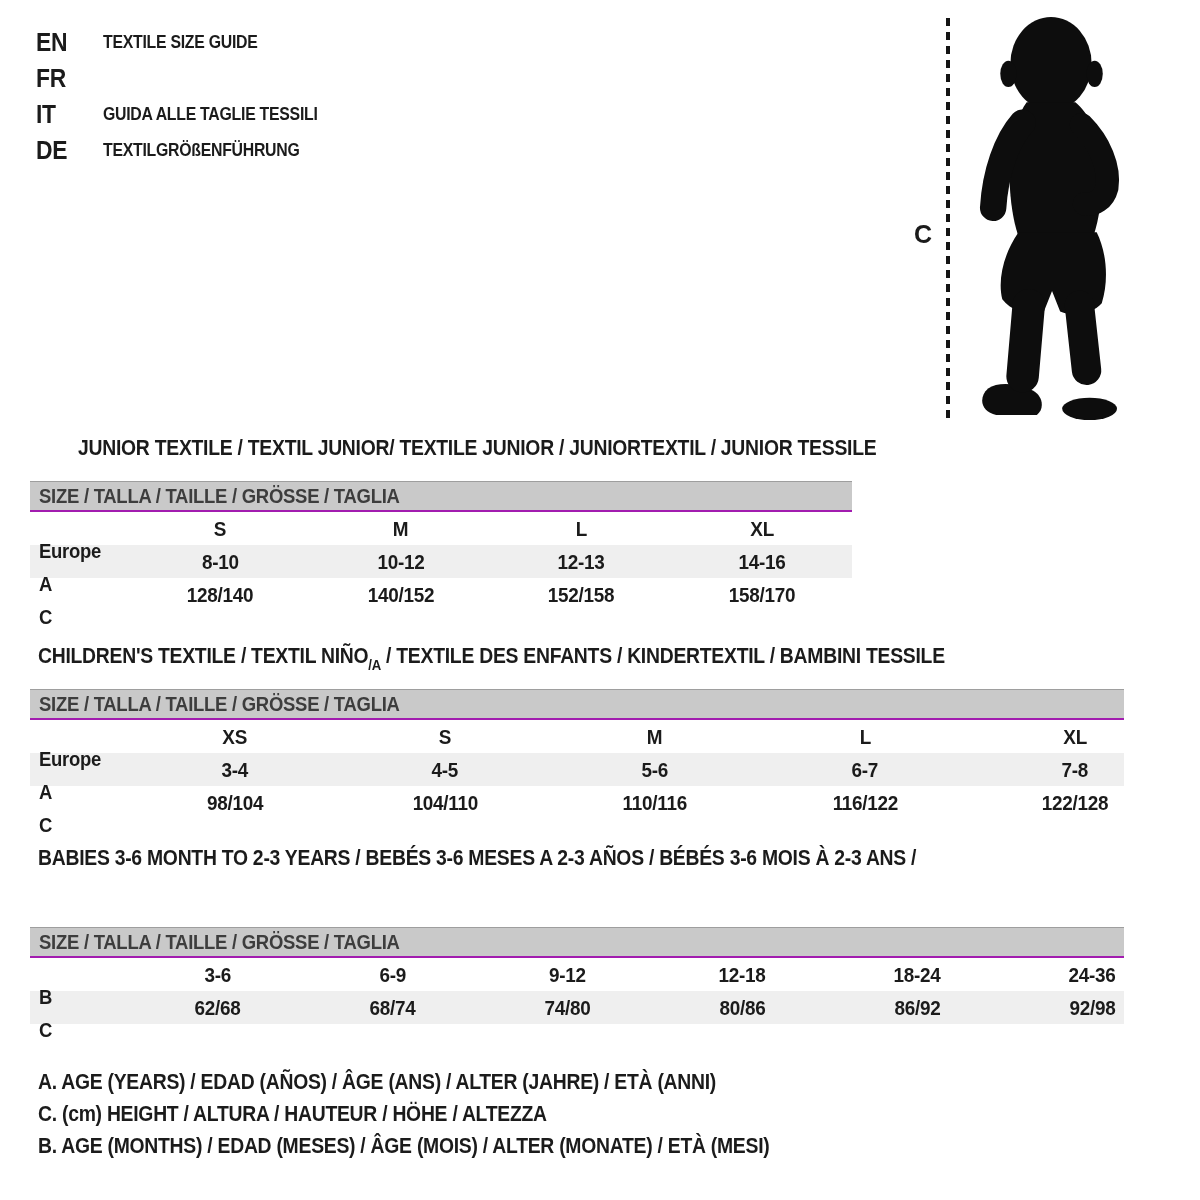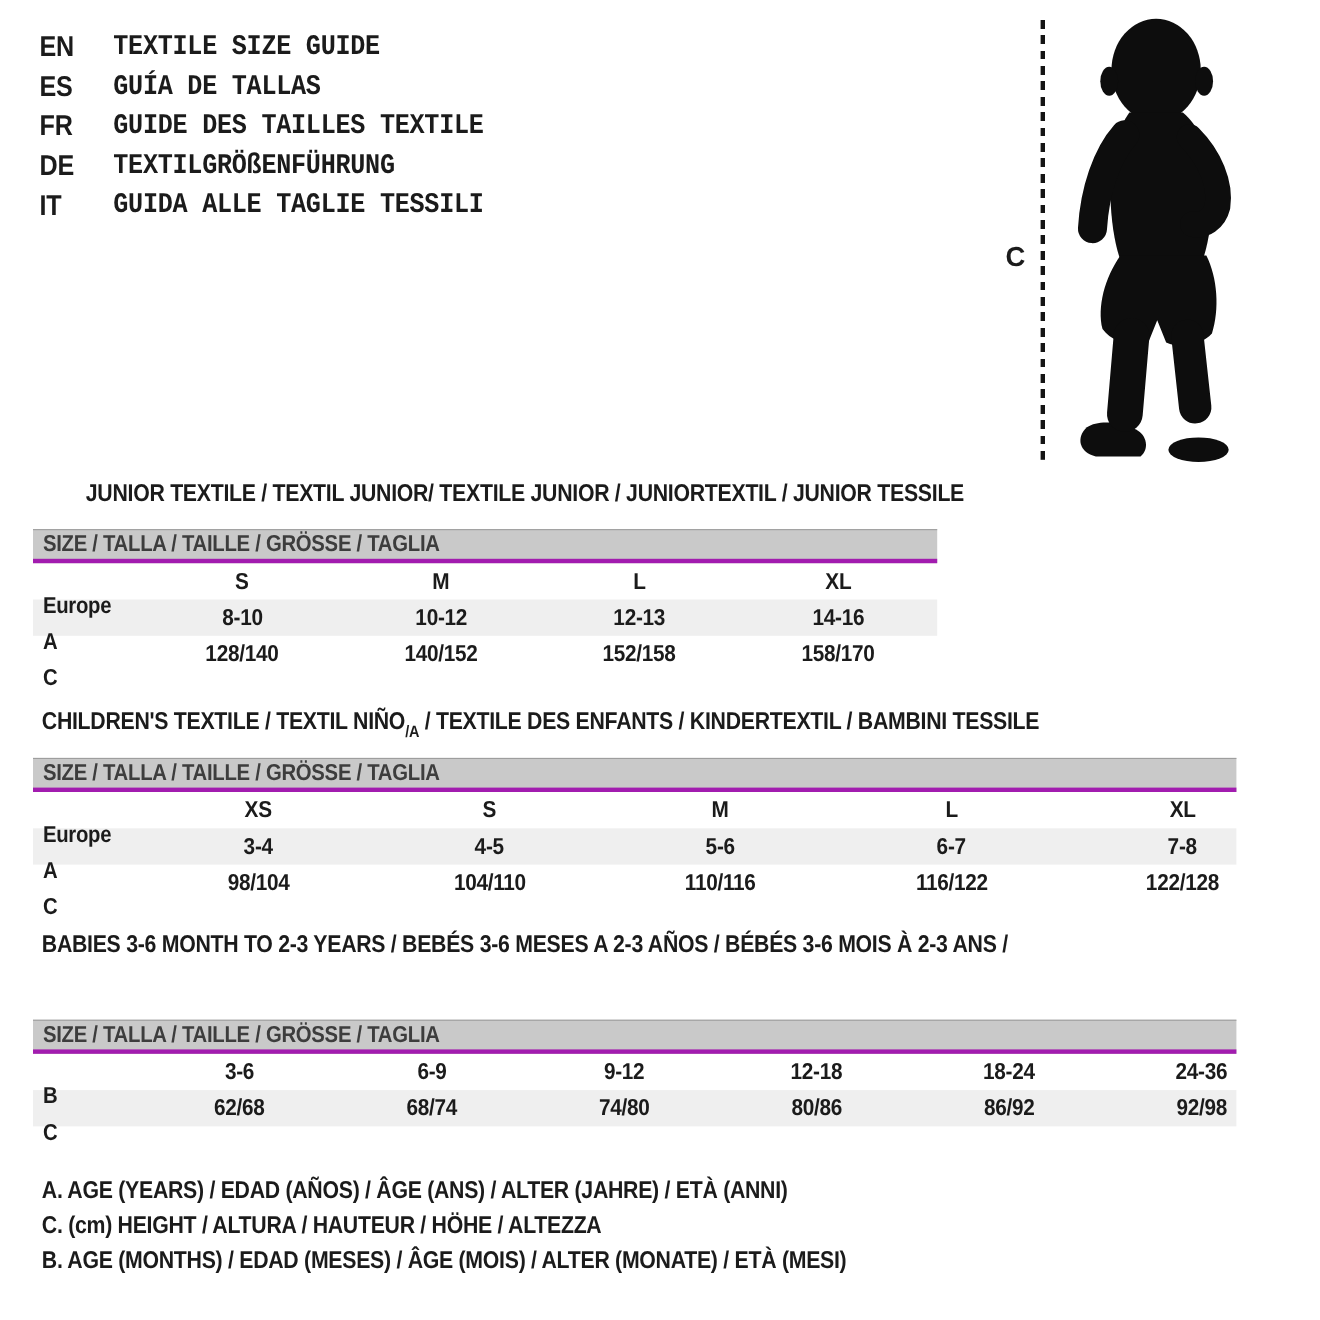--- a/index.html
+++ b/index.html
@@ -9,42 +9,42 @@
     color:#1b1b1b; overflow:hidden;
     -webkit-font-smoothing:antialiased;
   }
   .cond { display:inline-block; transform:scaleX(0.88); transform-origin:0 50%; white-space:nowrap; letter-spacing:-0.3px; }
   .cond-c { display:inline-block; transform:scaleX(0.9); white-space:nowrap; letter-spacing:-0.3px; }
 
   
   .lang-header { position:absolute; left:36px; top:24px; }
   .lang-row { display:flex; height:36px; align-items:center; }
   .codecol { width:67px; font-size:26px; font-weight:bold; }
-  .titlecol { font-size:26px; font-weight:bold;font-family:Liberation Mono, monospace; }
+  .titlecol { font-size:18px; font-weight:bold; }
 
   
   .figure { position:absolute; left:900px; top:8px; width:270px; height:425px; }
   .dashline { position:absolute; left:46px; top:10px; width:4px; height:400px;
     background:repeating-linear-gradient(to bottom,#141414 0 8px,transparent 8px 14px); }
   .measure-label { position:absolute; left:14px; top:212px; font-size:25px; font-weight:bold; }
   .silhouette { position:absolute; left:62px; top:7px; }
 
   
   .sec-title { position:absolute; left:38px; font-size:22px; font-weight:bold; line-height:30px; }
   .title-junior { top:433px;margin-left:40px; }
   .title-children { top:641px; }
   .title-babies { top:843px; }
   .subA { font-size:68%; vertical-align:sub; position:relative; top:2px; }
 
   
   .tbl { position:absolute; left:30px; }
   .tbl-junior { top:481px; width:822px; }
   .tbl-children { top:689px; width:1150px; }
   .tbl-babies { top:927px; width:1150px; }
-  .band { height:31px; background:#c9c9c9; border-top:1px solid #9e9e9e; border-bottom:4px solid #a21caf;
+  .band { height:31px; background:#c9c9c9; border-top:1px solid #9e9e9e; border-bottom:2px solid #a21caf;
     display:flex; align-items:center; padding-left:9px; box-sizing:border-box;
     font-size:21px; font-weight:bold; color:#3d3d3d; }
   .trow { display:flex; height:33px; align-items:center; font-size:21px; font-weight:bold; }
   .trow .lbl { width:100px; padding-left:9px; box-sizing:border-box;margin-top:44px; }
   .trow .cell { flex:1; text-align:center; }
   .shade { background:#efefef; }
 
   
   .footnotes { position:absolute; left:38px; top:1066px; }
   .fnote { font-size:22px; font-weight:bold; line-height:32px; }
@@ -53,34 +53,29 @@
 <body>
 
 <div class="page">
 
   <div class="lang-header">
     <div class="lang-row">
       <span class="codecol"><span class="cond">EN</span></span>
       <span class="titlecol"><span class="cond">TEXTILE SIZE GUIDE</span></span>
     </div>
     <div class="lang-row">
-      <span class="codecol"><span class="cond">ES</span></span>
-      <span class="titlecol"><span class="cond">GUÍA DE TALLAS</span></span>
+      <span class="codecol"><span class="cond">FR</span></span>
     </div>
     <div class="lang-row">
-      <span class="codecol"><span class="cond">FR</span></span>
-      <span class="titlecol"><span class="cond">GUIDE DES TAILLES TEXTILE</span></span>
+      <span class="codecol"><span class="cond">IT</span></span>
+      <span class="titlecol"><span class="cond">GUIDA ALLE TAGLIE TESSILI</span></span>
     </div>
     <div class="lang-row">
       <span class="codecol"><span class="cond">DE</span></span>
       <span class="titlecol"><span class="cond">TEXTILGRÖßENFÜHRUNG</span></span>
-    </div>
-    <div class="lang-row">
-      <span class="codecol"><span class="cond">IT</span></span>
-      <span class="titlecol"><span class="cond">GUIDA ALLE TAGLIE TESSILI</span></span>
     </div>
   </div>
 
   <div class="figure">
     <div class="measure-label">C</div>
     <div class="dashline"></div>
     <svg class="silhouette" width="176" height="406" viewBox="0 0 170 400" xmlns="http://www.w3.org/2000/svg">
       <g fill="#0d0d0d" stroke="none">
         <ellipse cx="86" cy="48" rx="40" ry="46"></ellipse>
         <ellipse cx="44" cy="58" rx="8" ry="13"></ellipse>

